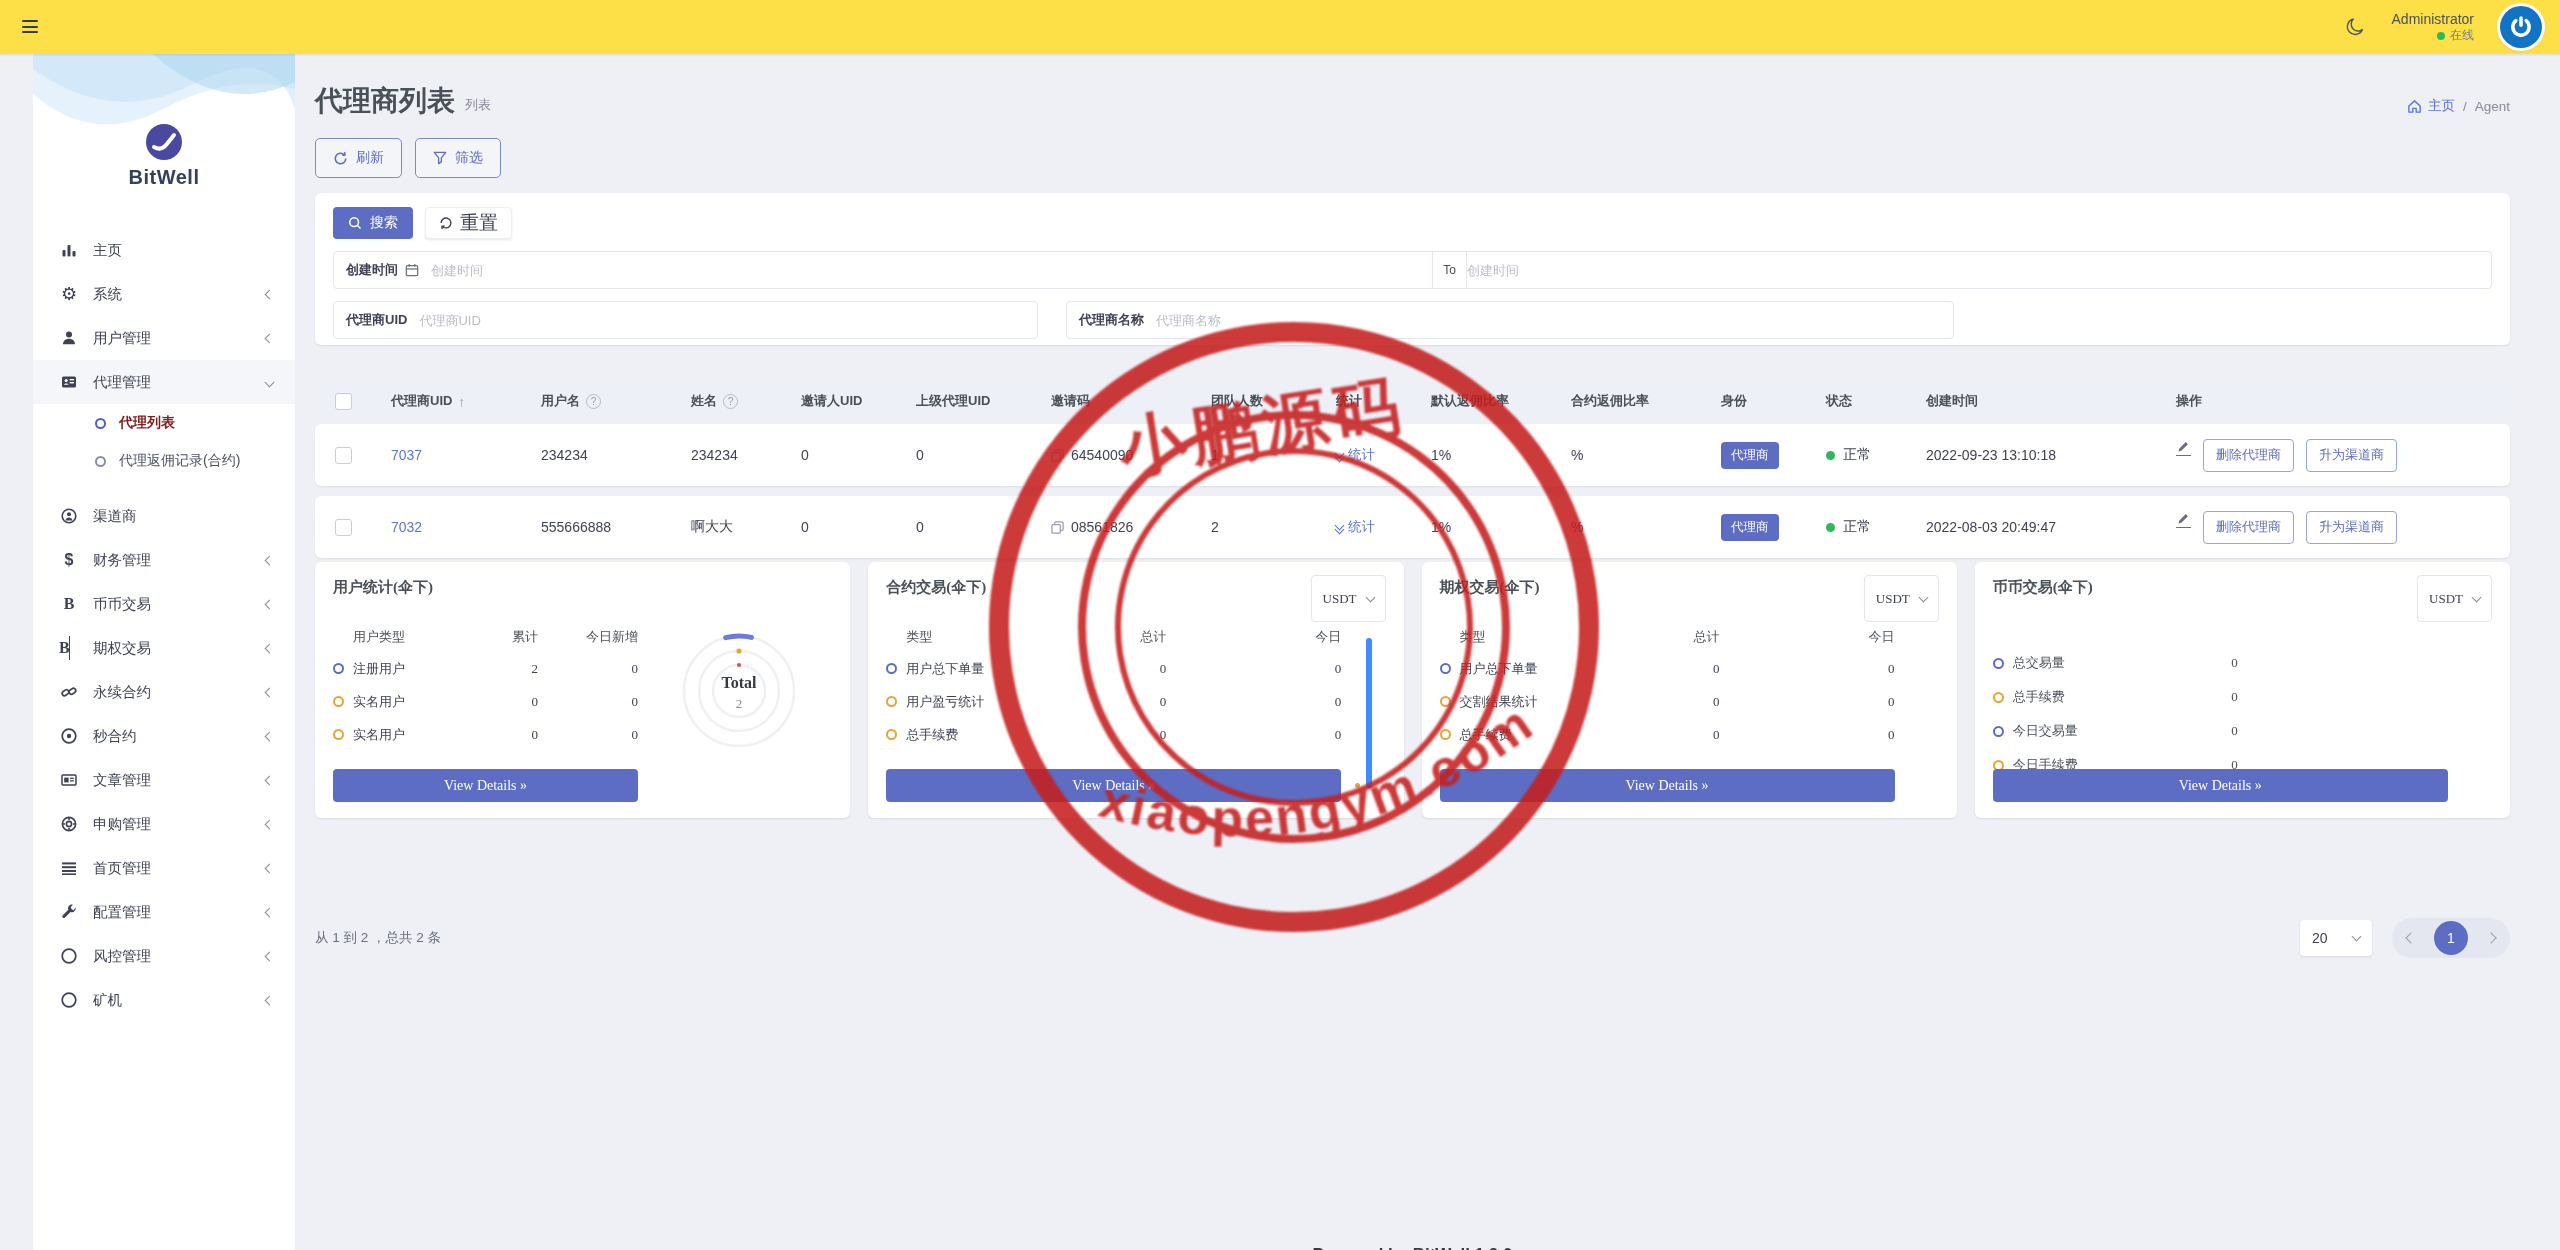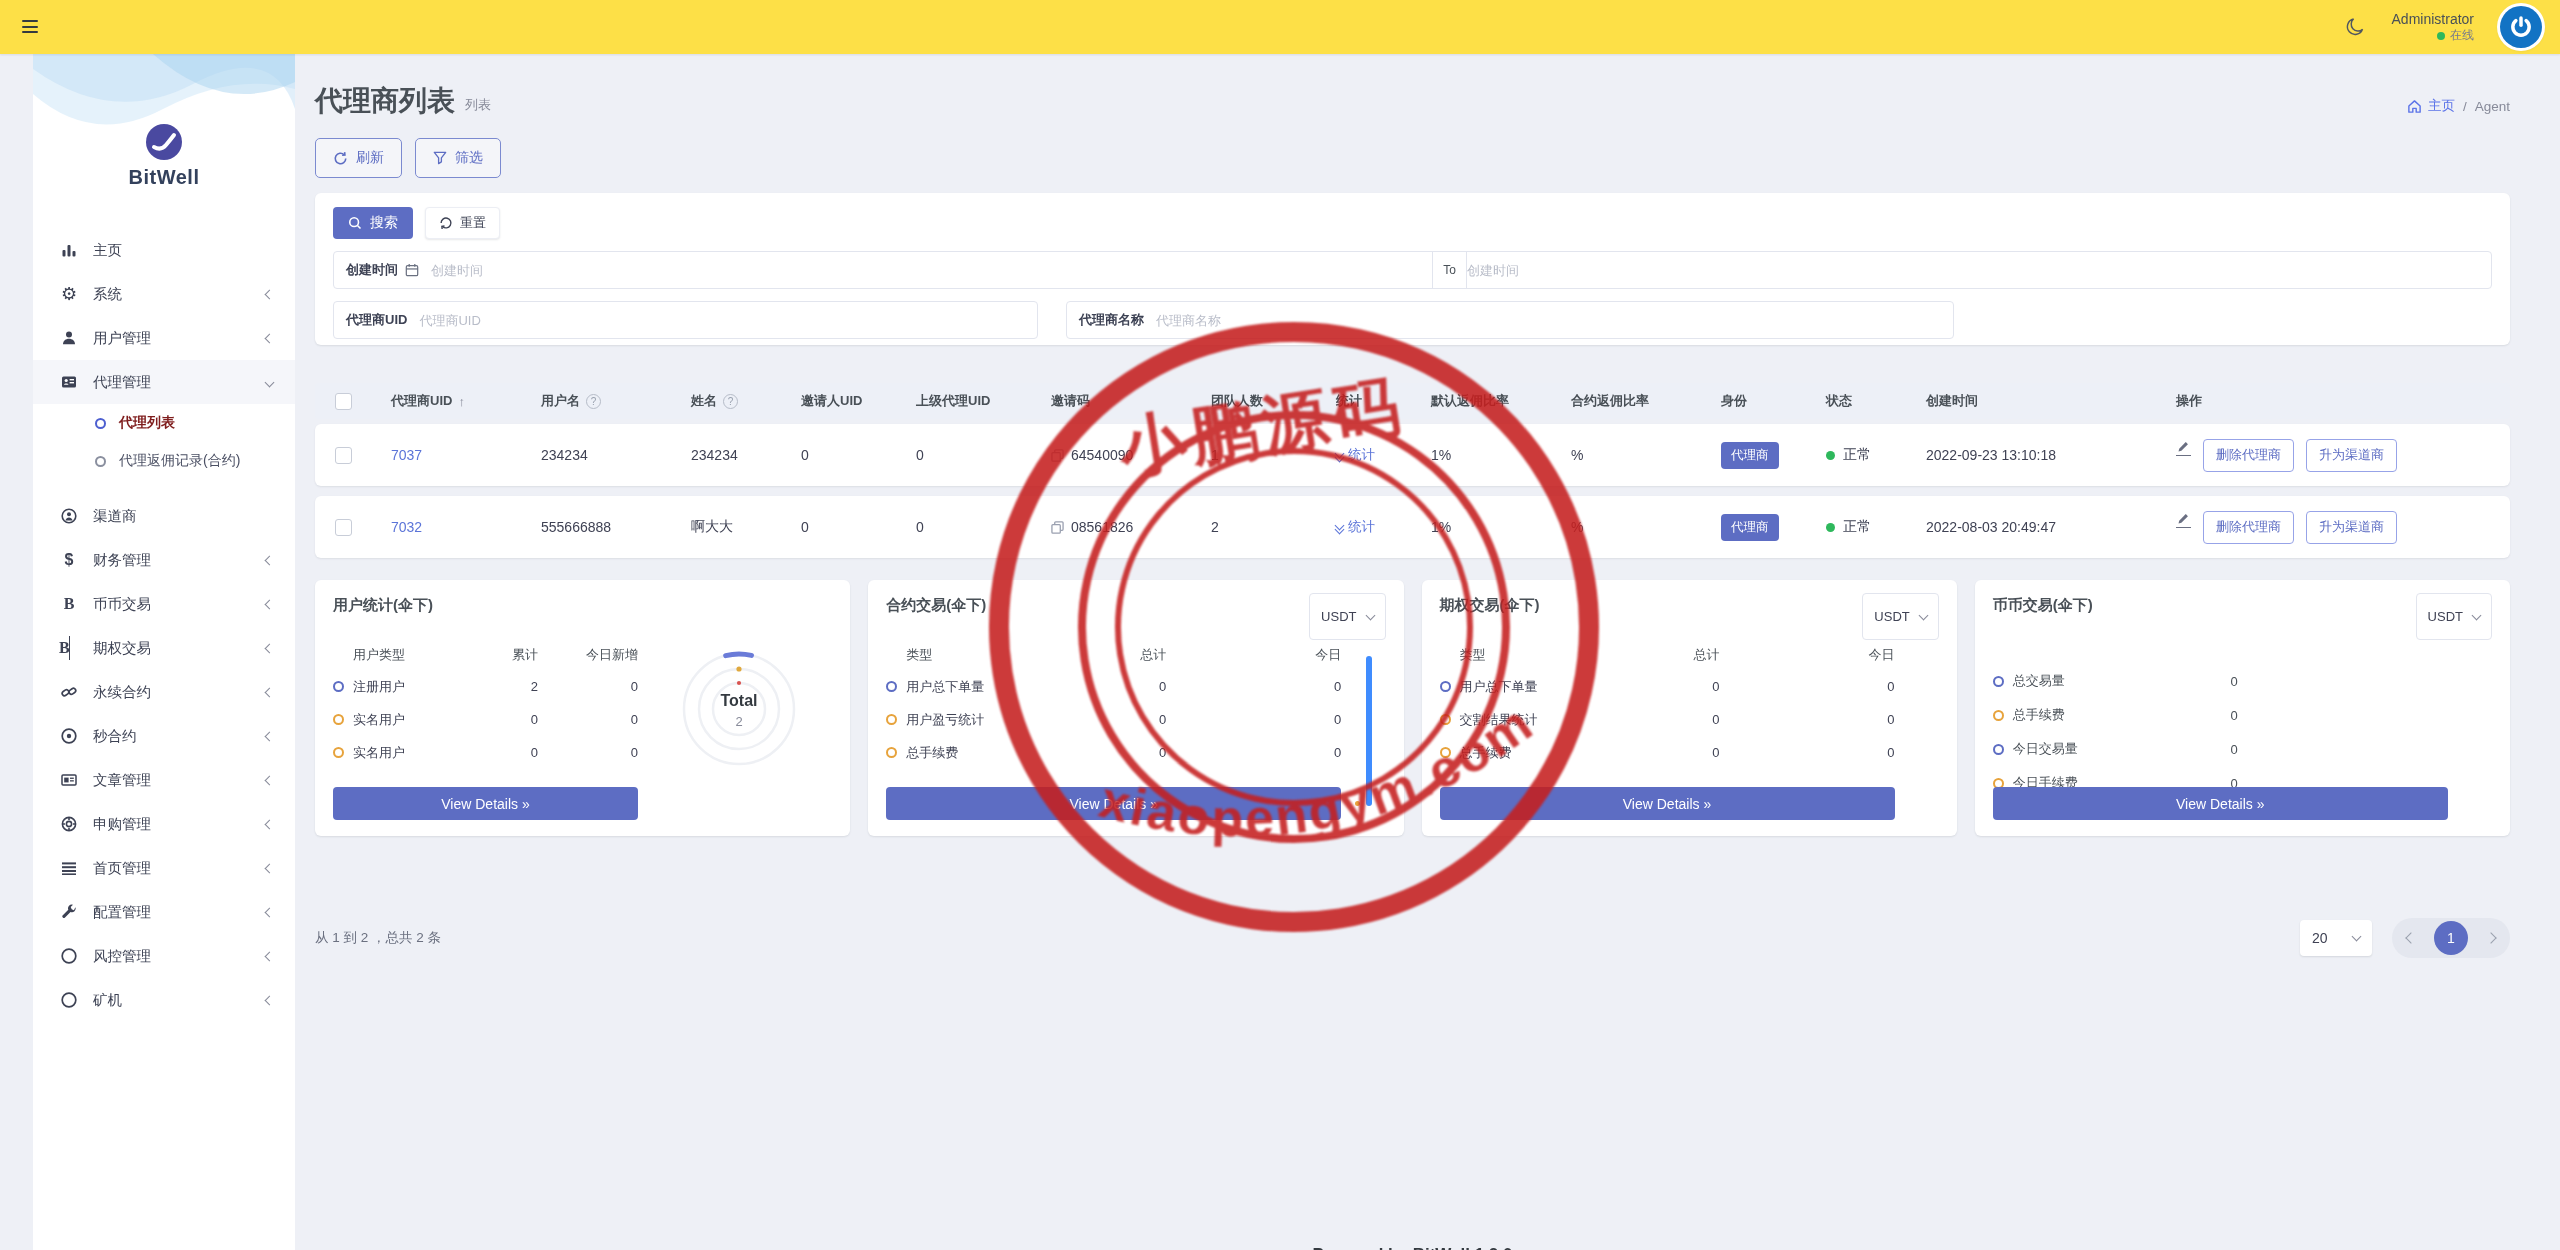--- a/index.html
+++ b/index.html
@@ -54,21 +54,21 @@
   .toolbar { position:absolute; top:84px; display:flex; gap:13px; }
   .btn-outline { height:40px; padding:0 17px; border:1px solid #7b8ad0; border-radius:5px; color:#5d6dc3;
                  font-size:14px; display:flex; align-items:center; gap:8px; background:rgba(255,255,255,.35); cursor:pointer; }
   
   .search-card { position:absolute; top:139px; left:0; right:0; height:152px; background:#fff; border-radius:6px;
                  box-shadow:0 1px 2px rgba(56,65,74,.12); padding:14px 18px; }
   .search-btns { display:flex; gap:12px; }
   .btn-primary { height:32px; padding:0 15px; background:#5d6dc3; color:#fff; border-radius:4px; font-size:14px;
                  display:flex; align-items:center; gap:8px; border:none; cursor:pointer; }
   .btn-white { height:32px; padding:0 13px; background:#fff; border:1px solid #eceef4; border-radius:4px;
-               box-shadow:0 1px 2px rgba(56,65,74,.12); color:#3d4254; font-size:13px; display:flex; align-items:center; gap:7px; cursor:pointer; }
+               box-shadow:0 1px 2px rgba(56,65,74,.12); color:#3d4254; font-size:19px; display:flex; align-items:center; gap:7px; cursor:pointer; }
   .field-row1 { margin-top:12px; height:38px; border:1px solid #e2e5ee; border-radius:4px; display:flex; align-items:stretch; }
   .f-label { display:flex; align-items:center; gap:7px; padding:0 12px; font-size:13px; font-weight:bold; color:#3d4254; white-space:nowrap; }
   input.f-input { border:none; outline:none; flex:1; font-size:13px; color:#495057; background:transparent; padding-right:10px; }
   input.f-input::placeholder { color:#b9bdc9; }
   .to-box { display:flex; align-items:center; padding:0 10px; font-size:12px; color:#495057;
             border-left:1px solid #e2e5ee; border-right:1px solid #e2e5ee; }
   .f-in2 { flex:0 0 1024px; display:flex; }
   .field-row2 { margin-top:12px; display:flex; gap:28px; }
   .group { height:38px; border:1px solid #e2e5ee; border-radius:4px; display:flex; align-items:stretch; }
   .g1 { width:705px; } .g2 { width:888px; }
@@ -94,21 +94,21 @@
   .dchev i:last-child { margin-top:-4px; }
   .badge { background:#5d6dc3; color:#fff; font-size:12.5px; padding:5px 10px; border-radius:4px; display:inline-block; }
   .statuscell { display:flex; align-items:center; gap:8px; }
   .sdot { width:9px; height:9px; border-radius:50%; background:#2eb85c; }
   .actions { display:flex; align-items:flex-start; gap:12px; padding-left:25px; }
   .pencil-wrap { display:flex; flex-direction:column; align-items:center; gap:2px; cursor:pointer; }
   .pencil-wrap .ul { width:15px; height:1.8px; background:#6a6f82; }
   .btn-act { height:33px; padding:0 12px; border:1px solid #97a3e8; color:#5d6dc3; border-radius:4px; font-size:13px;
              background:#fff; cursor:pointer; white-space:nowrap; }
   
-  .cards { position:absolute; top:526px; left:0; right:0; display:flex; gap:18px; }
+  .cards { position:absolute; top:508px; left:0; right:0; display:flex; gap:18px;font-family:Liberation Serif, serif; }
   .card { flex:1; height:256px; background:#fff; border-radius:6px; box-shadow:0 1px 2px rgba(56,65,74,.12);
           position:relative; padding:16px 18px; }
   .card-title { font-size:15px; font-weight:600; color:#495057; }
   .cselect { position:absolute; right:18px; top:13px; height:47px; border:1px solid #e2e5ee; border-radius:4px;
              display:flex; align-items:center; gap:10px; padding:0 11px; font-size:13px; color:#3f4254; cursor:pointer; }
   .caret { width:7px; height:7px; border-left:1.5px solid #878a99; border-bottom:1.5px solid #878a99; transform:rotate(-45deg); margin-top:-3px; }
   .mini { position:absolute; top:66px; left:18px; font-size:13px; color:#3f4254; }
   .mt-head { display:grid; font-size:13px; color:#495057; margin-bottom:6px; }
   .mt-row { display:grid; height:33px; align-items:center; }
   .mt-c1 { display:flex; align-items:center; gap:9px; }

